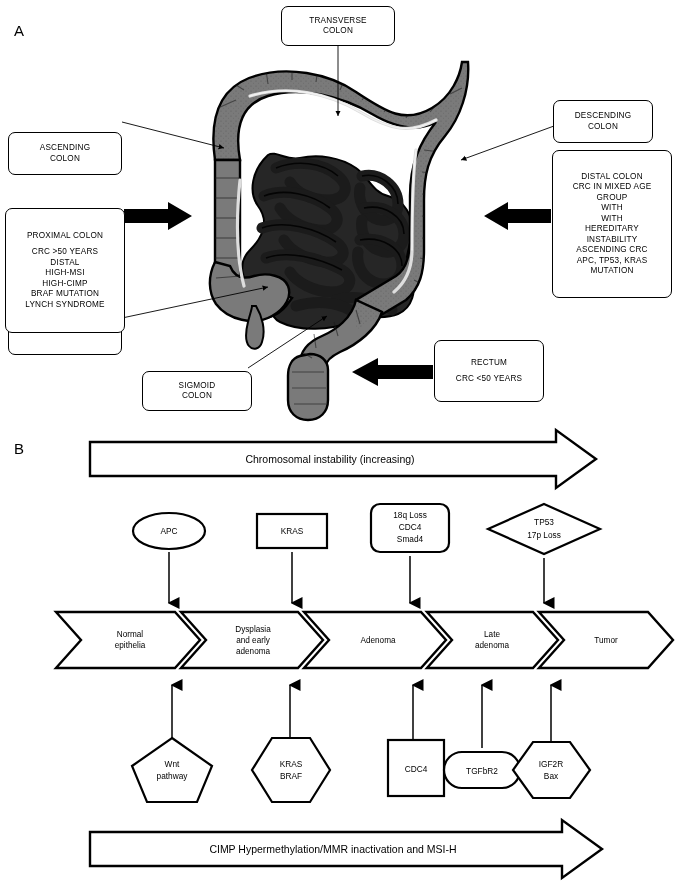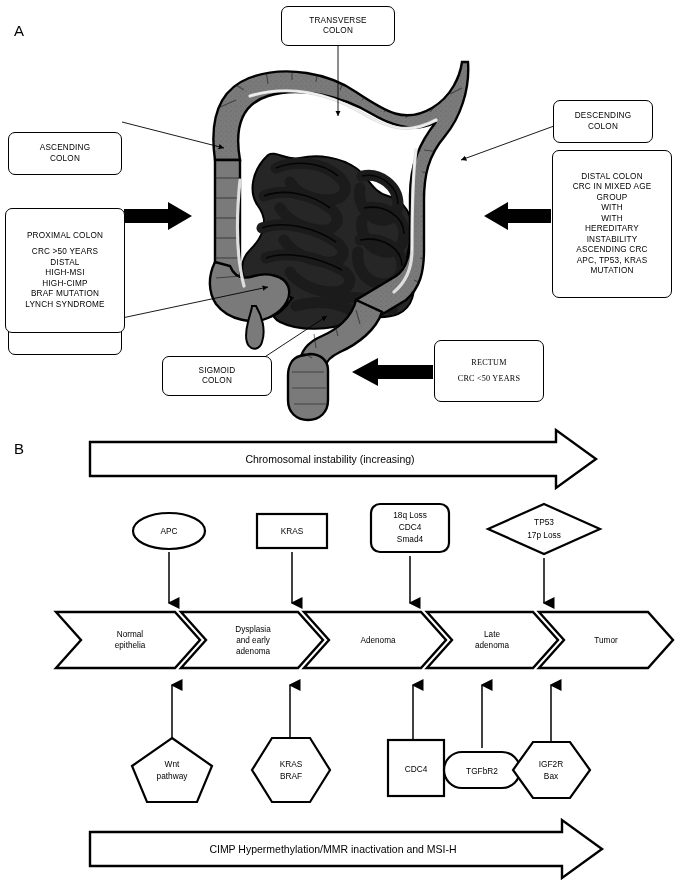--- a/index.html
+++ b/index.html
@@ -339,21 +339,21 @@
 
   <div class="callout" style="left:553px; top:100px; width:100px; height:43px;">
     <span class="ln">DESCENDING</span>
     <span class="ln">COLON</span>
   </div>
 
   <div class="callout" style="left:8px; top:298px; width:114px; height:57px;">
     <span class="ln">CAECUM</span>
   </div>
 
-  <div class="callout" style="left:142px; top:356px; width:110px; height:40px;margin-left:20px;">
+  <div class="callout" style="left:142px; top:371px; width:110px; height:40px;">
     <span class="ln">SIGMOID</span>
     <span class="ln">COLON</span>
   </div>
 
   <div class="callout" style="left:5px; top:160px; width:120px; height:125px;margin-top:48px;">
     <span class="ln">PROXIMAL COLON</span>
     <span class="gap"></span>
     <span class="ln">CRC &gt;50 YEARS</span>
     <span class="ln">DISTAL</span>
     <span class="ln">HIGH-MSI</span>
@@ -368,21 +368,21 @@
     <span class="ln">GROUP</span>
     <span class="ln">WITH</span>
     <span class="ln">WITH</span>
     <span class="ln">HEREDITARY</span>
     <span class="ln">INSTABILITY</span>
     <span class="ln">ASCENDING CRC</span>
     <span class="ln">APC, TP53, KRAS</span>
     <span class="ln">MUTATION</span>
   </div>
 
-  <div class="callout" style="left:434px; top:340px; width:110px; height:62px;font-family:Liberation Serif, serif;">
+  <div class="callout" style="left:434px; top:340px; width:110px; height:62px;">
     <span class="ln">RECTUM</span>
     <span class="gap"></span>
     <span class="ln">CRC &lt;50 YEARS</span>
   </div>
 
   <svg class="layer panelb" viewBox="0 0 677 884">
 
     <g>
       <path class="banner-outline" d="M90,442 L556,442 L556,430 L596,459 L556,488 L556,476 L90,476 Z"></path>
       <text class="banner-text" x="330" y="462.5">Chromosomal instability (increasing)</text>

